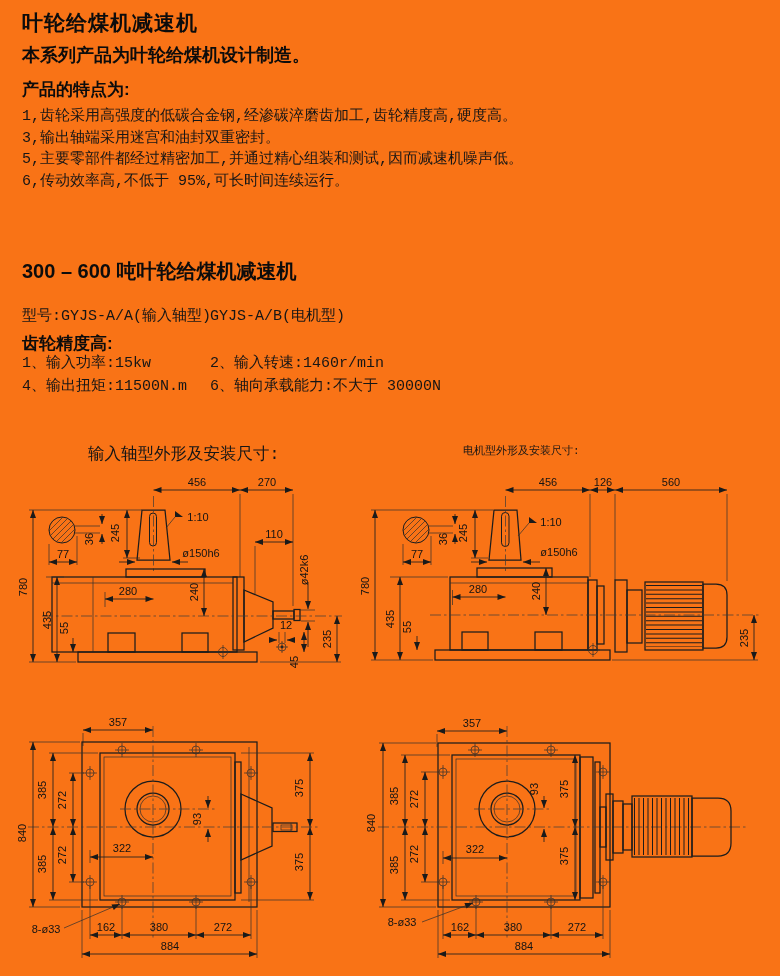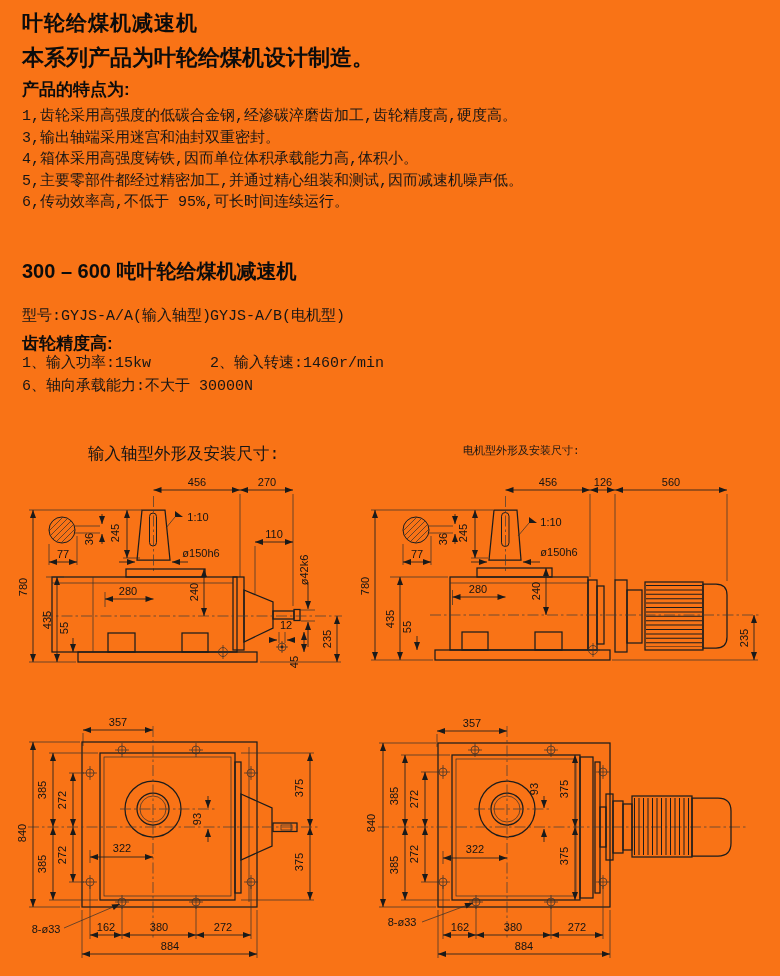--- a/index.html
+++ b/index.html
@@ -16,40 +16,40 @@
   .tn{stroke:#2e2e2e;stroke-width:0.7;fill:none;}
   .dm{stroke:#202020;stroke-width:0.85;fill:none;}
   .cl{stroke:#3a3a3a;stroke-width:0.7;fill:none;stroke-dasharray:11 3 2.5 3;}
 </style>
 </head>
 <body>
 
 <div id="page">
 
   <div class="hd" style="left:22px;top:9px;font-size:21px;letter-spacing:1px">叶轮给煤机减速机</div>
-  <div class="hd" style="left:22px;top:43px;font-size:22px">本系列产品为叶轮给煤机设计制造。</div>
+  <div class="hd" style="left:22px;top:43px;font-size:18px">本系列产品为叶轮给煤机设计制造。</div>
   <div class="hd" style="left:22px;top:78px;font-size:17px">产品的特点为:</div>
 
   <div class="bt feat" style="left:22px;top:106px;font-size:15px">
     <div>1,齿轮采用高强度的低碳合金钢,经渗碳淬磨齿加工,齿轮精度高,硬度高。</div>
     <div>3,输出轴端采用迷宫和油封双重密封。</div>
-    <div>4,箱体采用高强度铸铁,因而单位体积承载能力高,体积小。</div>
     <div>5,主要零部件都经过精密加工,并通过精心组装和测试,因而减速机噪声低。</div>
     <div>6,传动效率高,不低于 95%,可长时间连续运行。</div>
   </div>
 
   <div class="hd" style="left:22px;top:258px;font-size:20px">300 – 600 吨叶轮给煤机减速机</div>
   <div class="bt" style="left:22px;top:306px;font-size:15px">
     <span style="display:inline-block;width:188px">型号:GYJS-A/A(输入轴型)</span><span>GYJS-A/B(电机型)</span>
   </div>
 
   <div class="hd" style="left:22px;top:332px;font-size:17px">齿轮精度高:</div>
   <div class="bt params" style="left:22px;top:353px;font-size:15px">
     <span>1、输入功率:15kw</span>
     <span>2、输入转速:1460r/min</span>
+    <span>4、输出扭矩:11500N.m</span>
     <span>6、轴向承载能力:不大于 30000N</span>
   </div>
 
   <div class="bt" style="left:88px;top:443px;font-size:16.5px">输入轴型外形及安装尺寸:</div>
   <div class="bt" style="left:463px;top:443px;font-size:11px">电机型外形及安装尺寸:</div>
 
   <svg style="left:20px;top:466px" width="365" height="250" viewBox="0 0 365 250">
     <defs>
       <marker id="ar" viewBox="0 0 10 8" markerWidth="10" markerHeight="8" refX="9" refY="4" orient="auto-start-reverse" markerUnits="userSpaceOnUse">
         <path d="M1,1 L9,4 L1,7 Z" fill="#1a1a1a"></path>

